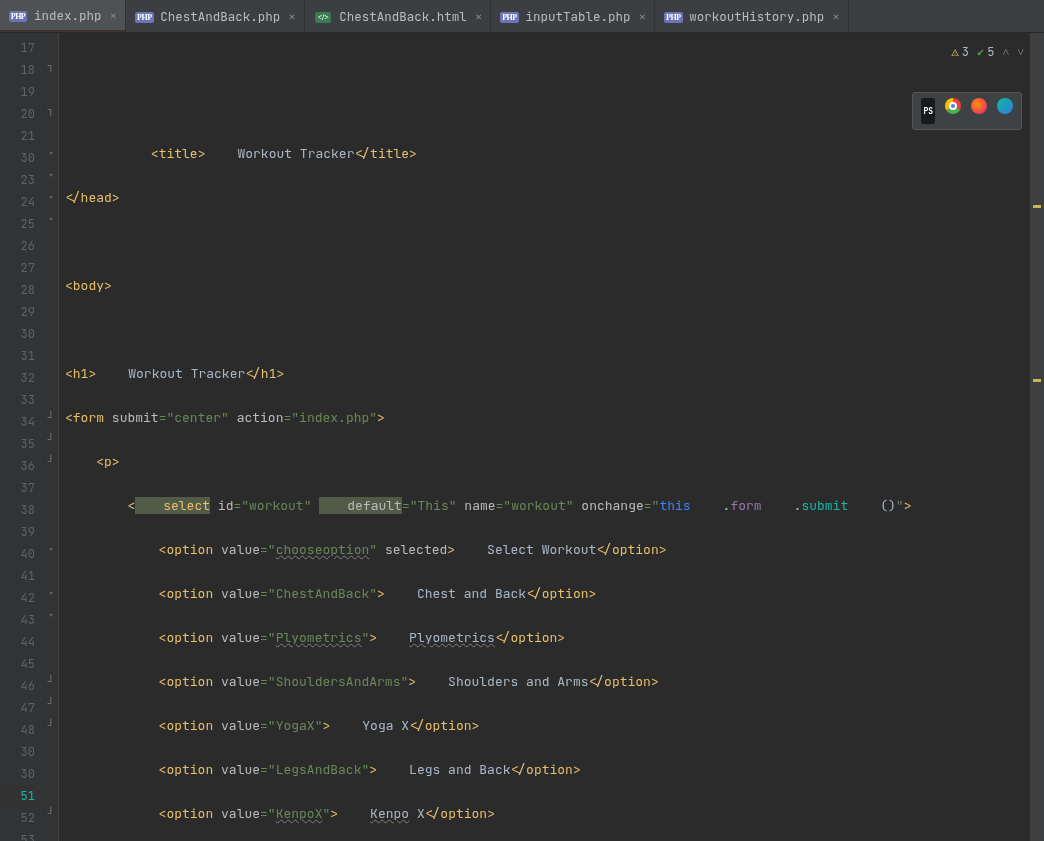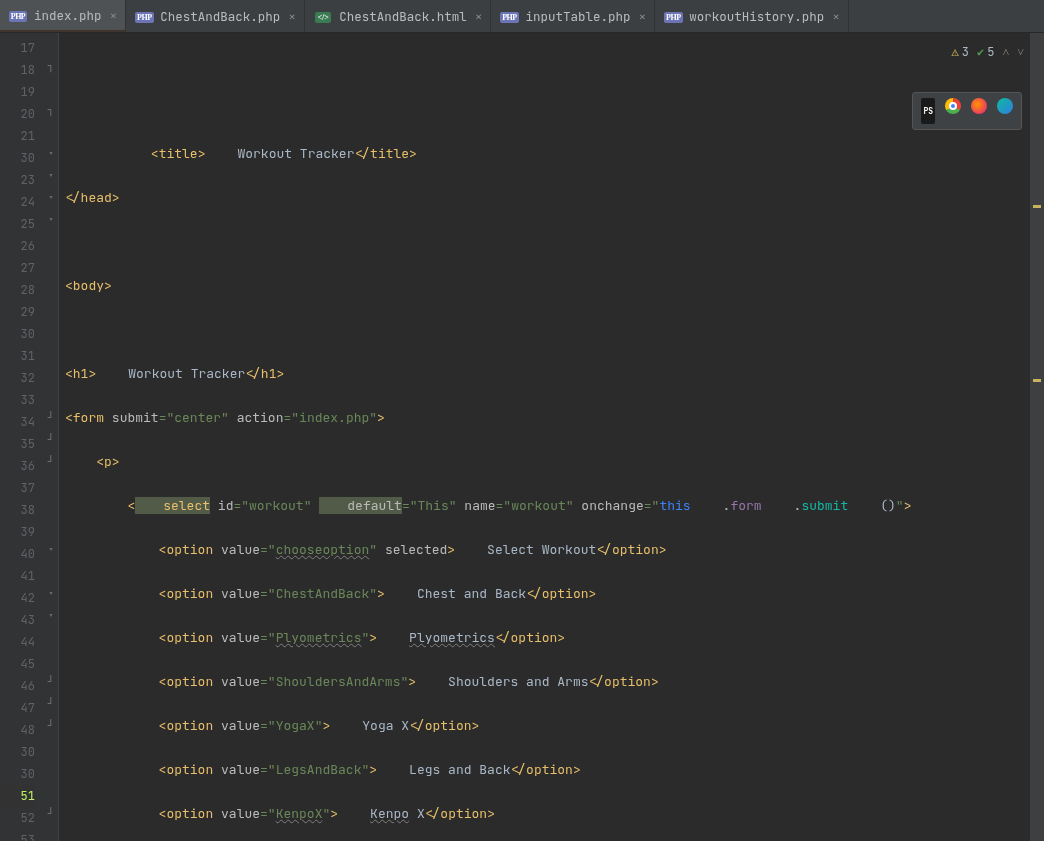--- a/index.html
+++ b/index.html
@@ -220,21 +220,21 @@
       <div class="line">41</div>
       <div class="line">42</div>
       <div class="line">43</div>
       <div class="line">44</div>
       <div class="line">45</div>
       <div class="line">46</div>
       <div class="line">47</div>
       <div class="line">48</div>
       <div class="line">30</div>
       <div class="line">30</div>
-      <div class="line" style="background:#323232;color:#bef264;">51</div>
+      <div class="line" style="background:#323232;color:#14b8a6;">51</div>
       <div class="line">52</div>
       <div class="line">53</div>
     </div>
   <div class="fold-col" id="foldcol">
       <div class="fold-mark" style="top:28px">┐</div>
       <div class="fold-mark" style="top:72px">┐</div>
       <div class="fold-mark" style="top:116px">▾</div>
       <div class="fold-mark" style="top:138px">▾</div>
       <div class="fold-mark" style="top:160px">▾</div>
       <div class="fold-mark" style="top:182px">▾</div>

